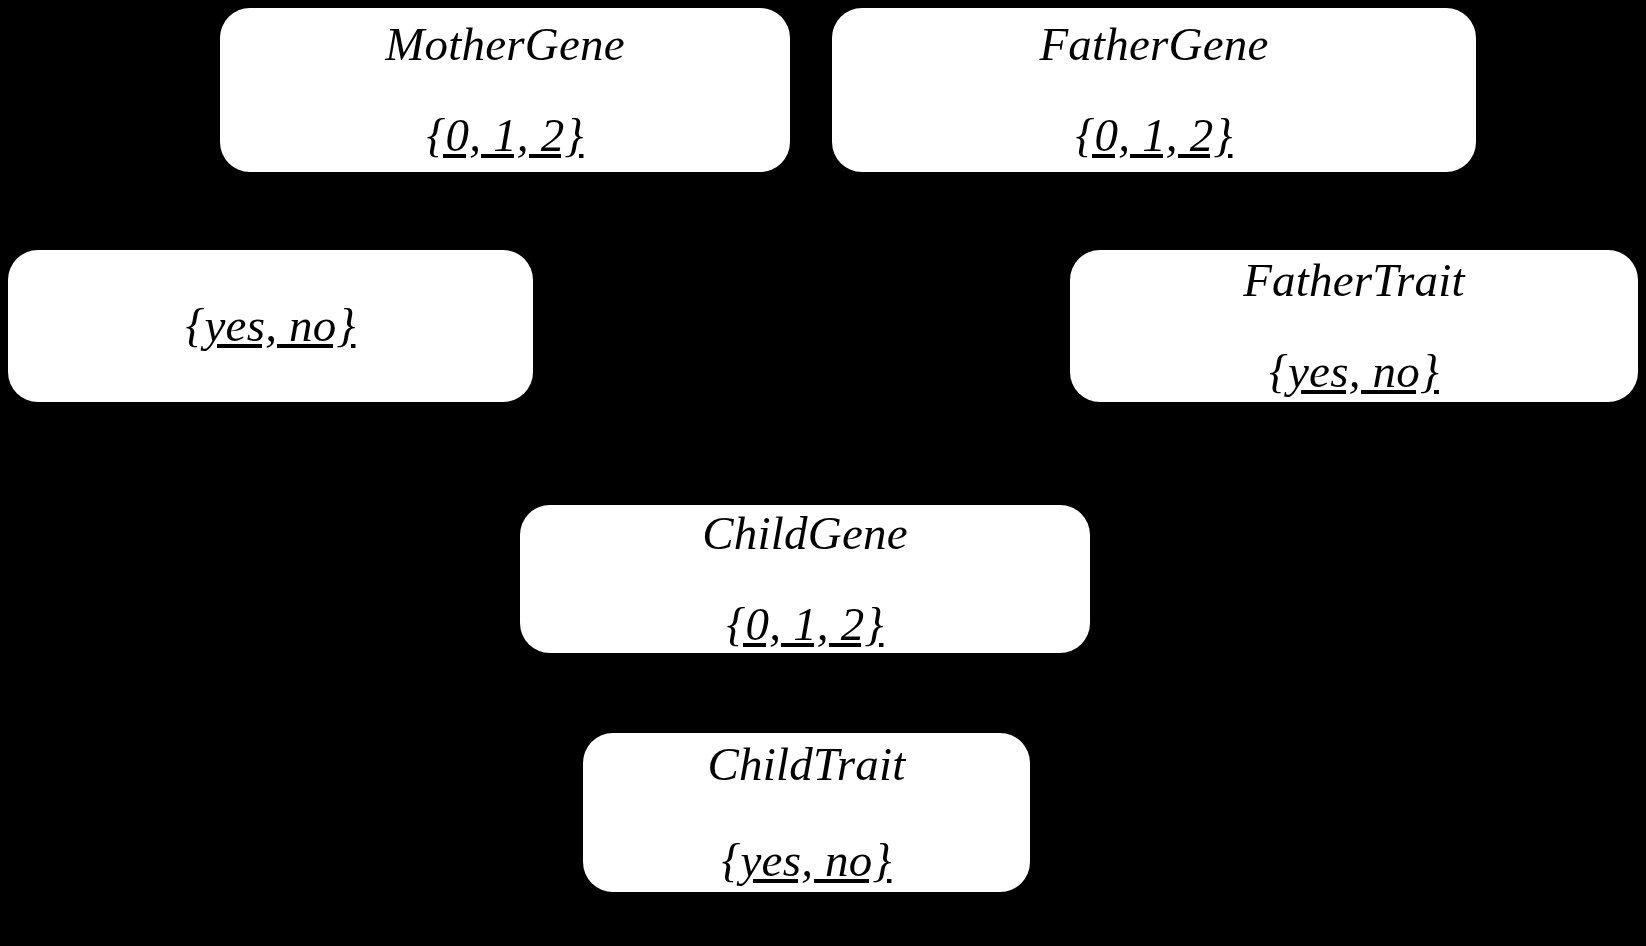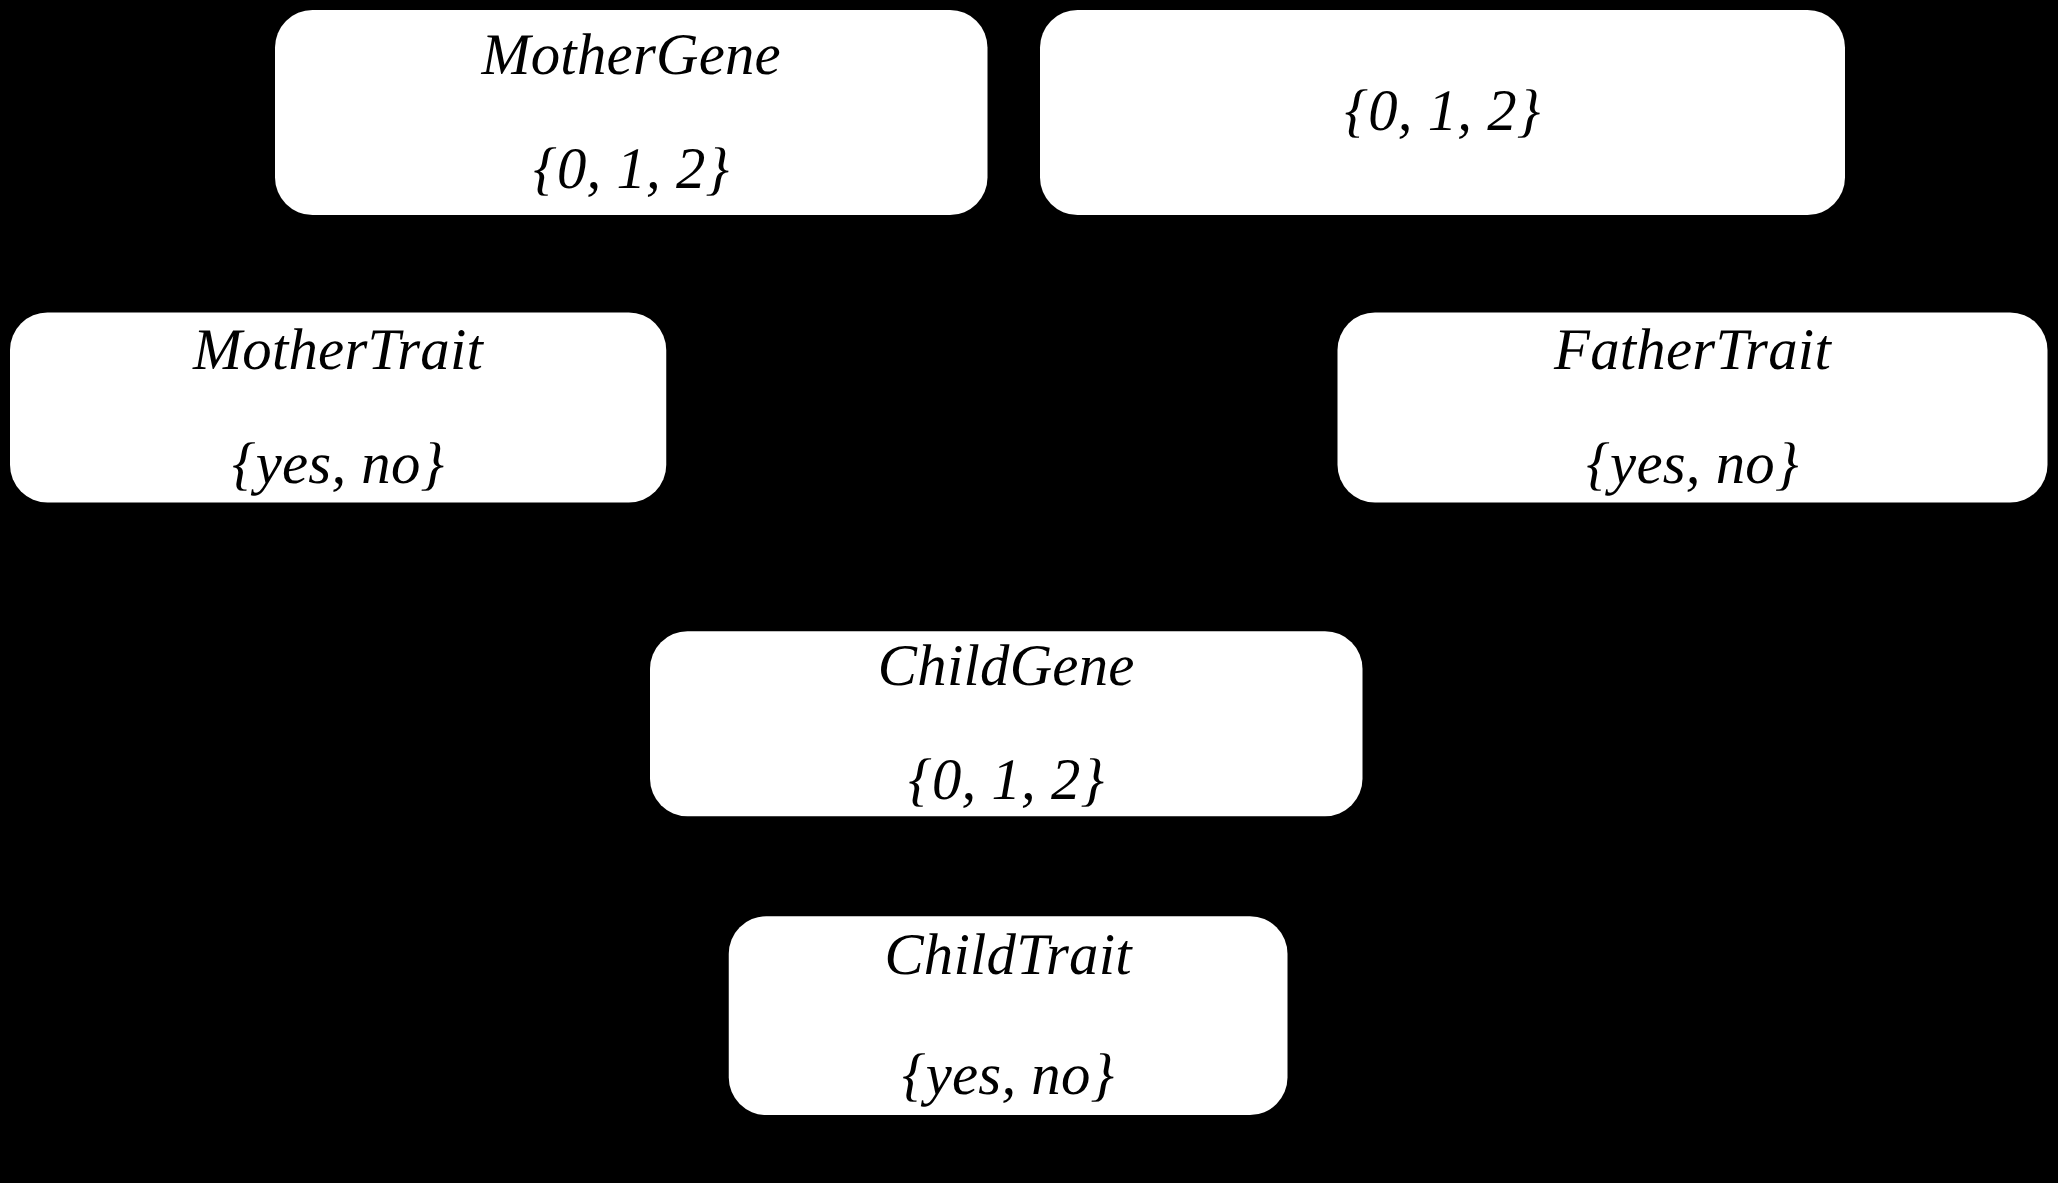--- a/index.html
+++ b/index.html
@@ -35,20 +35,21 @@
   }
   .node .line {
     display: block;
     white-space: nowrap;
   }
   .node .name {
     letter-spacing: 0.2px;
   }
   .node .domain {
     letter-spacing: 0.2px;
+    text-decoration: underline;
   }
 
   
   #node-mother-gene  { left: 220px; top: 8px;   width: 570px; height: 164px; }
   #node-father-gene  { left: 832px; top: 8px;   width: 644px; height: 164px; }
   #node-mother-trait { left: 8px;   top: 250px; width: 525px; height: 152px; }
   #node-father-trait { left: 1070px;top: 250px; width: 568px; height: 152px; }
   #node-child-gene   { left: 520px; top: 488px; width: 570px; height: 148px; margin-top: 17px; }
   #node-child-trait  { left: 583px; top: 733px; width: 447px; height: 159px; justify-content: space-between; }
 </style>
@@ -56,25 +57,25 @@
 <body>
 
 <div id="canvas">
 
   <div class="node" id="node-mother-gene">
     <span class="line name">MotherGene</span>
     <span class="line domain">{0, 1, 2}</span>
   </div>
 
   <div class="node" id="node-father-gene">
+    <span class="line name">FatherGene</span>
     <span class="line domain">{0, 1, 2}</span>
   </div>
 
   <div class="node" id="node-mother-trait">
-    <span class="line name">MotherTrait</span>
     <span class="line domain">{yes, no}</span>
   </div>
 
   <div class="node" id="node-father-trait">
     <span class="line name">FatherTrait</span>
     <span class="line domain">{yes, no}</span>
   </div>
 
   <div class="node" id="node-child-gene">
     <span class="line name">ChildGene</span>

